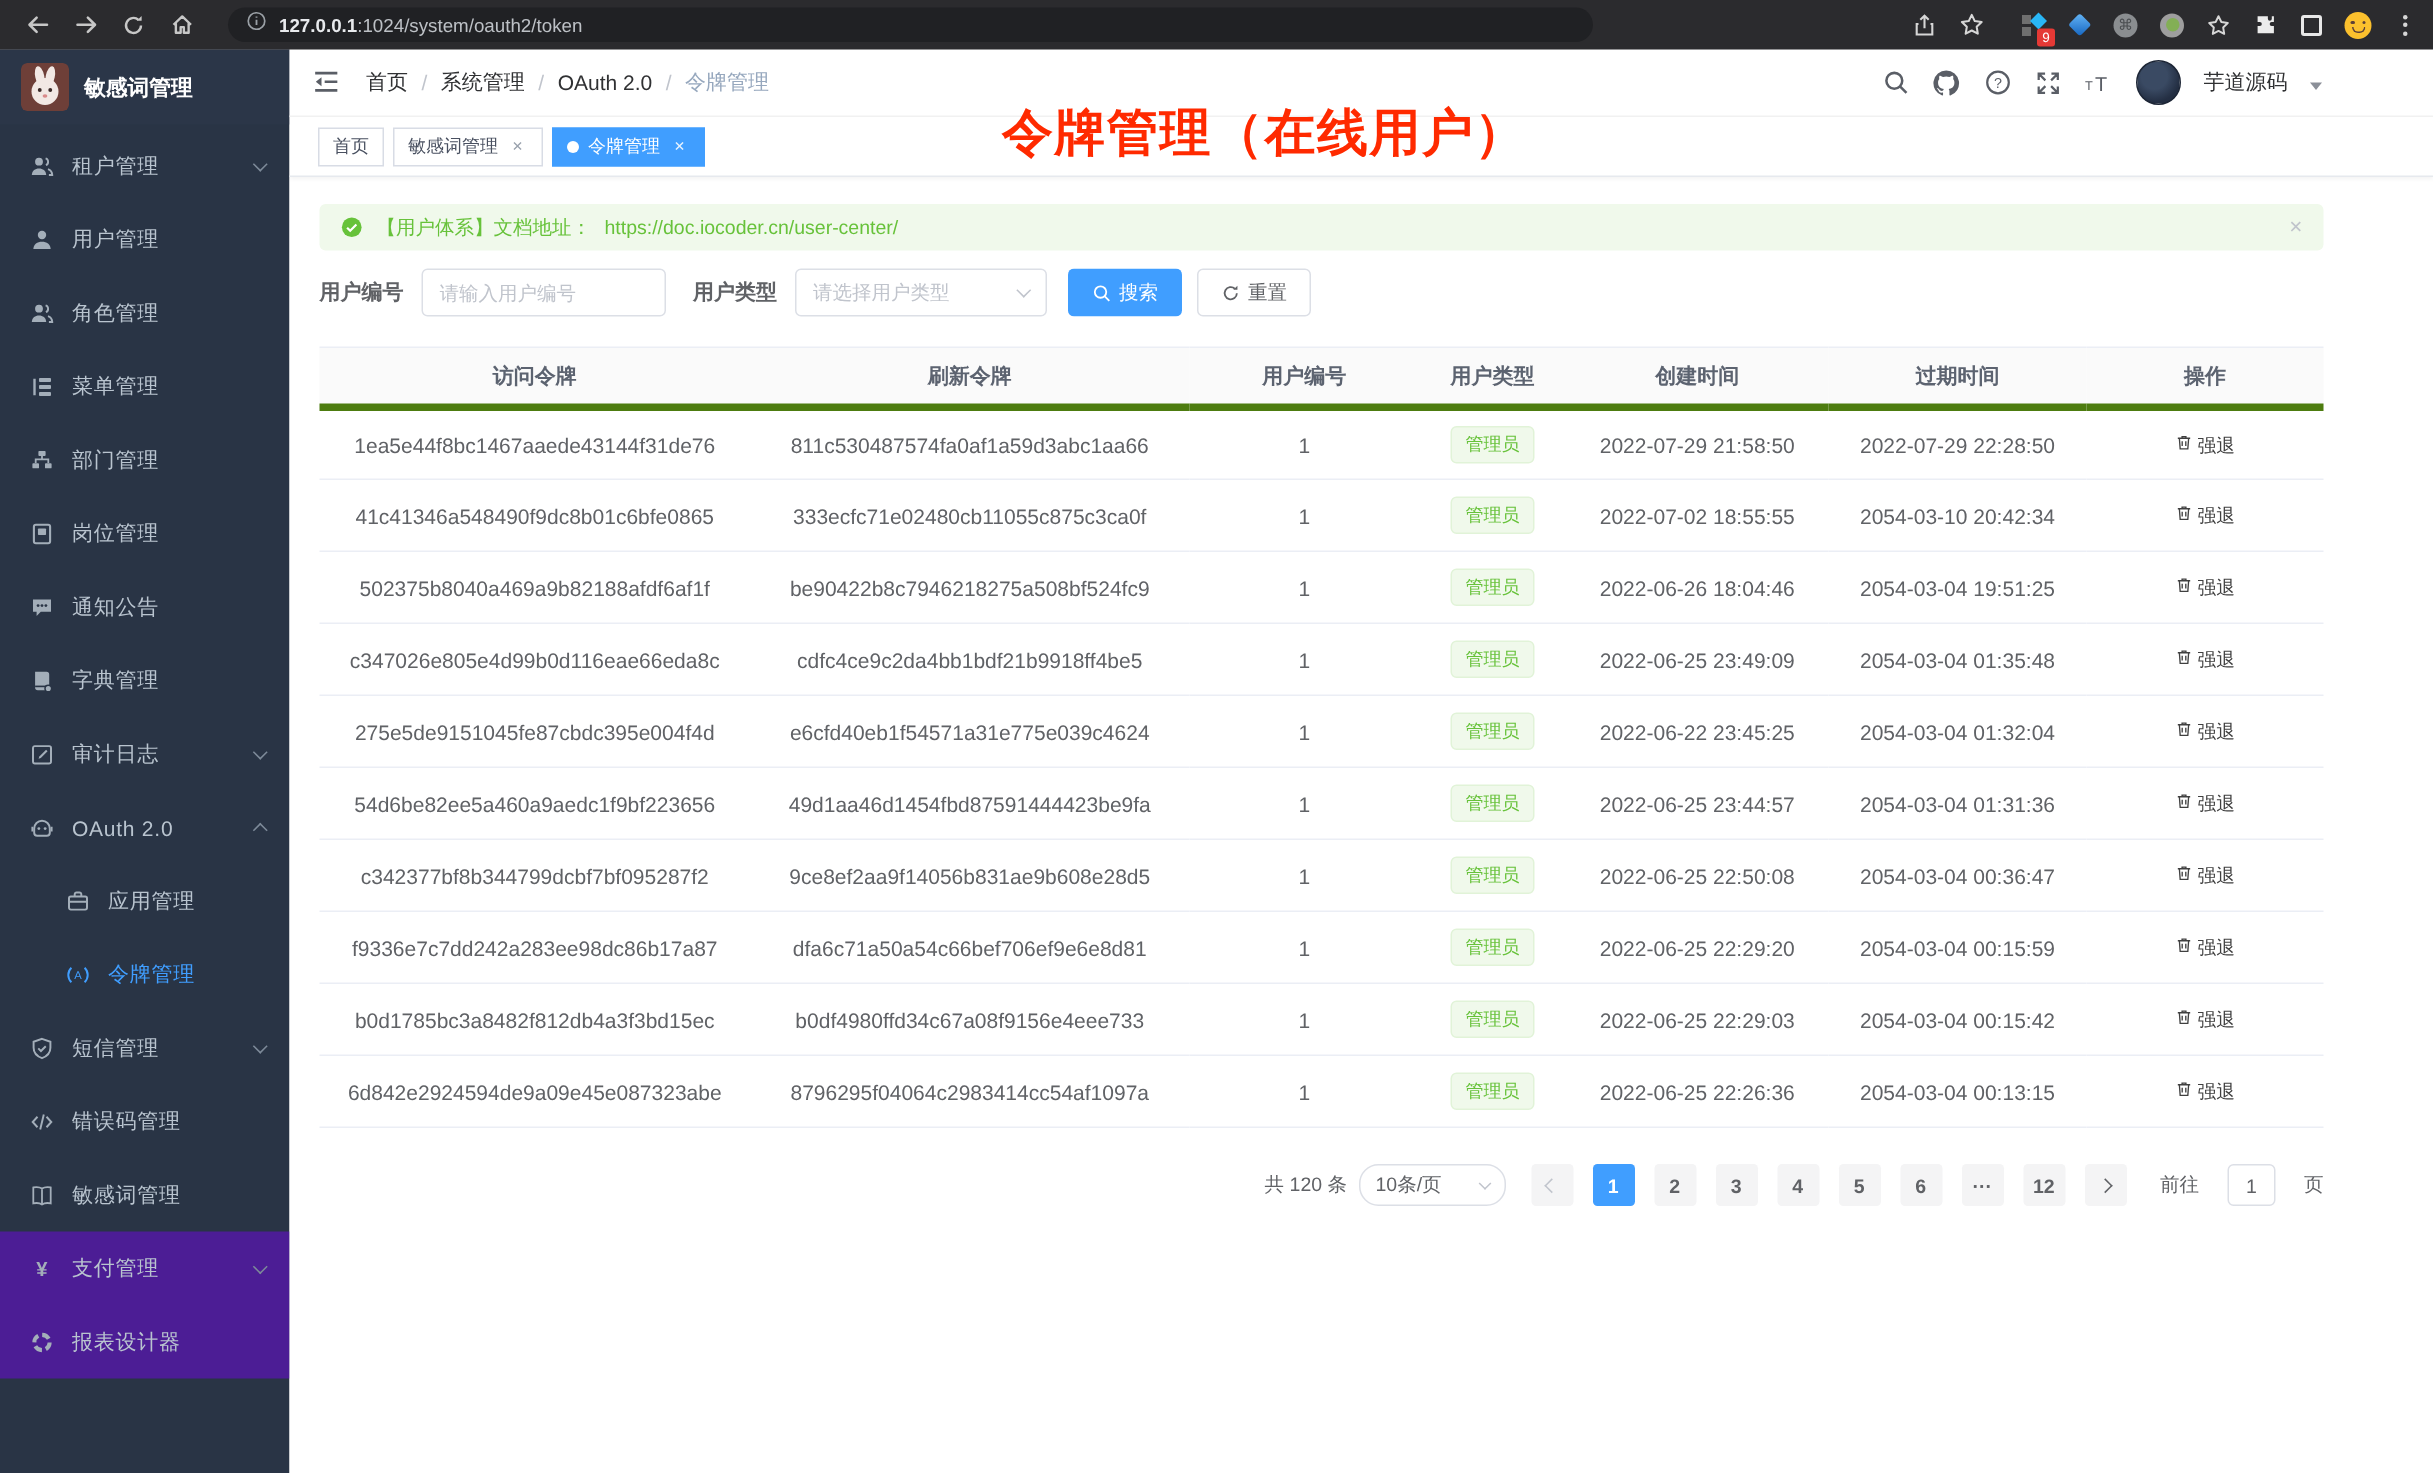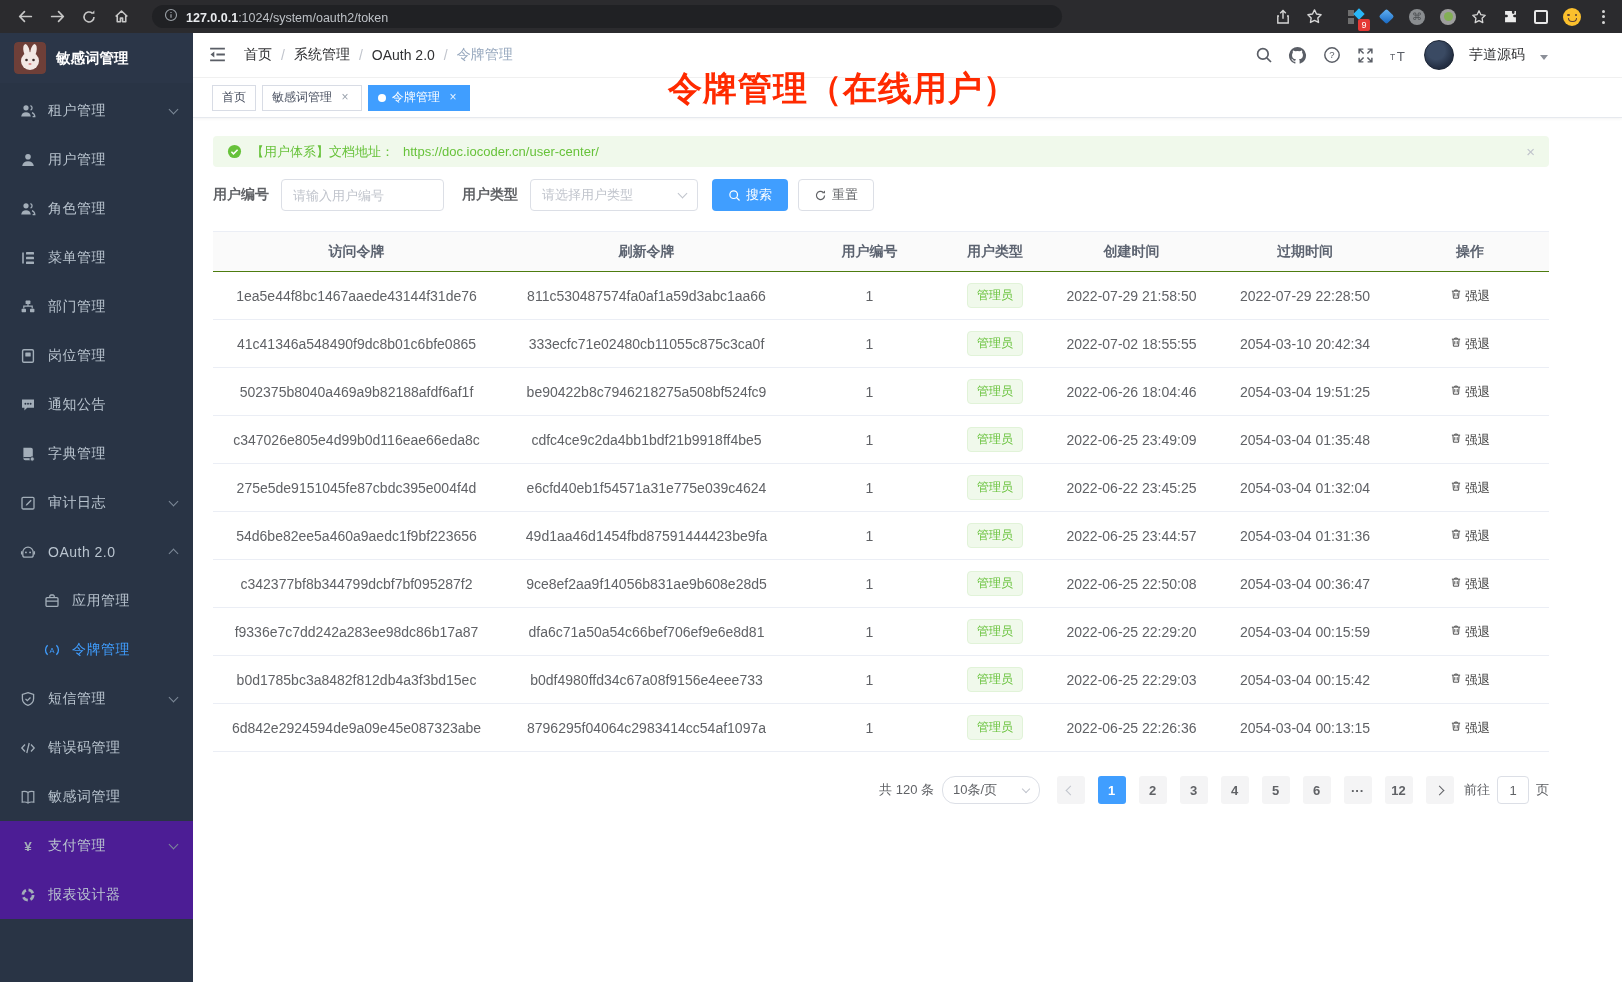--- a/index.html
+++ b/index.html
@@ -85,37 +85,37 @@
   .fselect { width:168px; height:32px; border:1px solid #dcdfe6; border-radius:4px; padding:0 11px; font-size:13px; color:#c0c4cc; display:flex; align-items:center; justify-content:space-between; margin-right:4px; }
   .fselect .chev { border-color:#c0c4cc; }
   .btn { height:32px; border-radius:4px; font-size:13px; display:flex; align-items:center; gap:5px; padding:0 15px; cursor:pointer; border:1px solid transparent; font-family:inherit; }
   .btn.primary { background:#409eff; color:#fff; }
   .btn.plain { background:#fff; border-color:#dcdfe6; color:#606266; }
   .btn .bic { width:13px; height:13px; display:flex; }
   .flabel.second { margin-left:8px; }
 
   
   table { width:100%; border-collapse:collapse; margin-top:20px; border-top:1px solid #ebeef5; }
-  th { height:40px; background:#fafafa; font-size:14px; color:#5c6370; font-weight:bold; border-bottom:1px solid #4d7c0f; }
+  th { height:40px; background:#fafafa; font-size:14px; color:#5c6370; font-weight:bold; border-bottom:5px solid #4d7c0f; }
   td { height:48px; font-size:14px; color:#606266; border-bottom:1px solid #ebeef5; text-align:center; }
   .utag { display:inline-block; background:#f0f9eb; border:1px solid #e1f3d8; color:#67c23a; font-size:12px; padding:3px 9px; border-radius:4px; }
   .action { color:#404040; font-size:12.5px; text-decoration:none; display:inline-flex; gap:3px; cursor:pointer; }
   .action .aic { width:12px; height:12px; display:flex; }
 
   
   .pager { display:flex; align-items:center; justify-content:flex-end; margin-top:24px; gap:8px; font-size:13px; color:#606266; }
   .psize { width:98px; height:28px; border:1px solid #dcdfe6; border-radius:13px; display:flex; align-items:center; justify-content:space-between; padding:0 10px; color:#606266; margin-right:6px; }
   .psize .chev { border-color:#c0c4cc; width:6px; height:6px; }
   .pbtn { min-width:28px; height:28px; background:#f4f4f5; border-radius:3px; display:flex; align-items:center; justify-content:center; font-size:13px; color:#606266; font-weight:bold; cursor:pointer; margin:0 2.5px; }
   .pbtn.active { background:#409eff; color:#fff; }
   .pbtn.nav { font-weight:normal; }
   .pchev { width:7px; height:7px; border-right:1.6px solid #606266; border-bottom:1.6px solid #606266; }
   .pchev.left { transform:rotate(135deg); border-color:#c0c4cc; }
   .pchev.right { transform:rotate(-45deg); }
-  .goto { display:flex; align-items:center; gap:7px; }
+  .goto { display:flex; align-items:center; gap:19px; margin-left:12px; }
   .ginput { width:32px; height:28px; border:1px solid #dcdfe6; border-radius:4px; text-align:center; font-size:13px; color:#606266; font-family:inherit; }
 
   
   .annotation { position:absolute; left:668px; top:66px; color:#ff2a00; font-size:34px; font-weight:bold; letter-spacing:1px; z-index:50; white-space:nowrap; }
 
   .hidden-svg { position:absolute; width:0; height:0; overflow:hidden; }
 </style>
 </head>
 <body>
 

